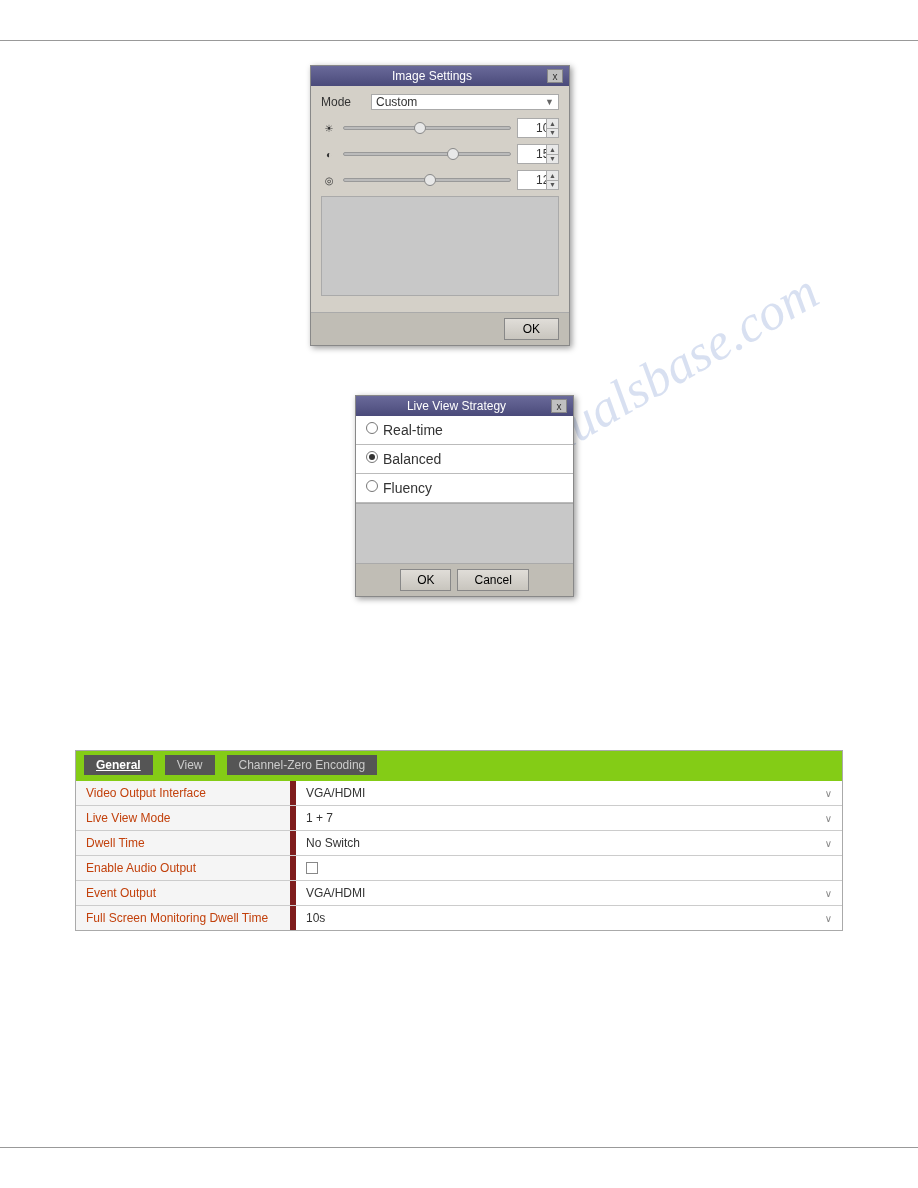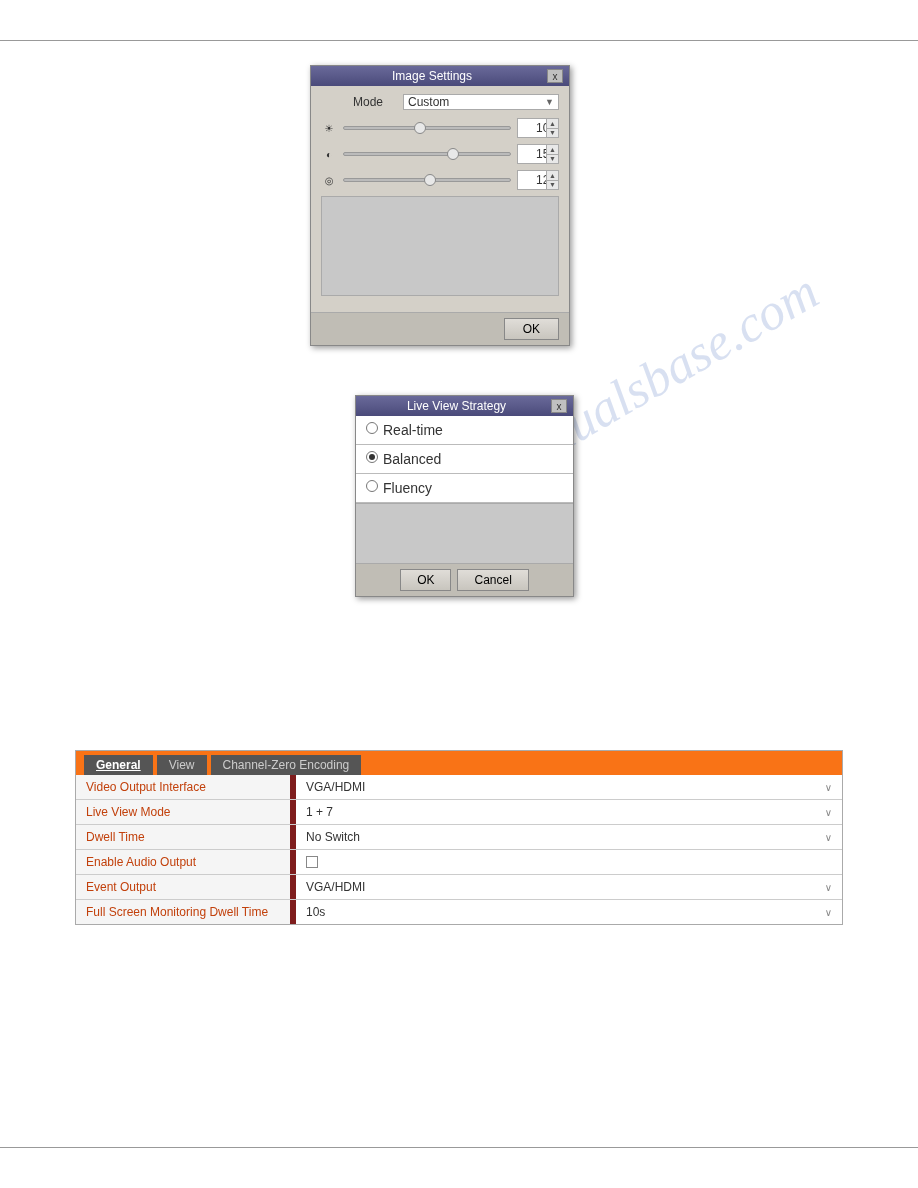--- a/index.html
+++ b/index.html
@@ -71,21 +71,20 @@
     }
     .mode-row {
       display: flex;
       align-items: center;
       margin-bottom: 8px;
       font-size: 12px;
     }
     .mode-label {
       width: 50px;
       color: #333;
-      margin-left: 32px;
     }
     .mode-select {
       flex: 1;
       background: white;
       border: 1px solid #aaa;
       padding: 1px 4px;
       font-size: 12px;
       display: flex;
       align-items: center;
       justify-content: space-between;
@@ -252,23 +251,23 @@
     .settings-table-container {
       position: absolute;
       top: 750px;
       left: 75px;
       right: 75px;
       border: 1px solid #aaa;
       font-size: 12px;
     }
     .settings-tabs {
       display: flex;
-      background: #f97316;
-      padding: 4px 0 0 8px;
-      gap: 4px;
+      background: #84cc16;
+      padding: 4px 0 6px 8px;
+      gap: 12px;
     }
     .settings-tab {
       padding: 3px 12px;
       font-size: 12px;
       color: #ccc;
       cursor: pointer;
       background: #555;
     }
     .settings-tab.active {
       color: white;

